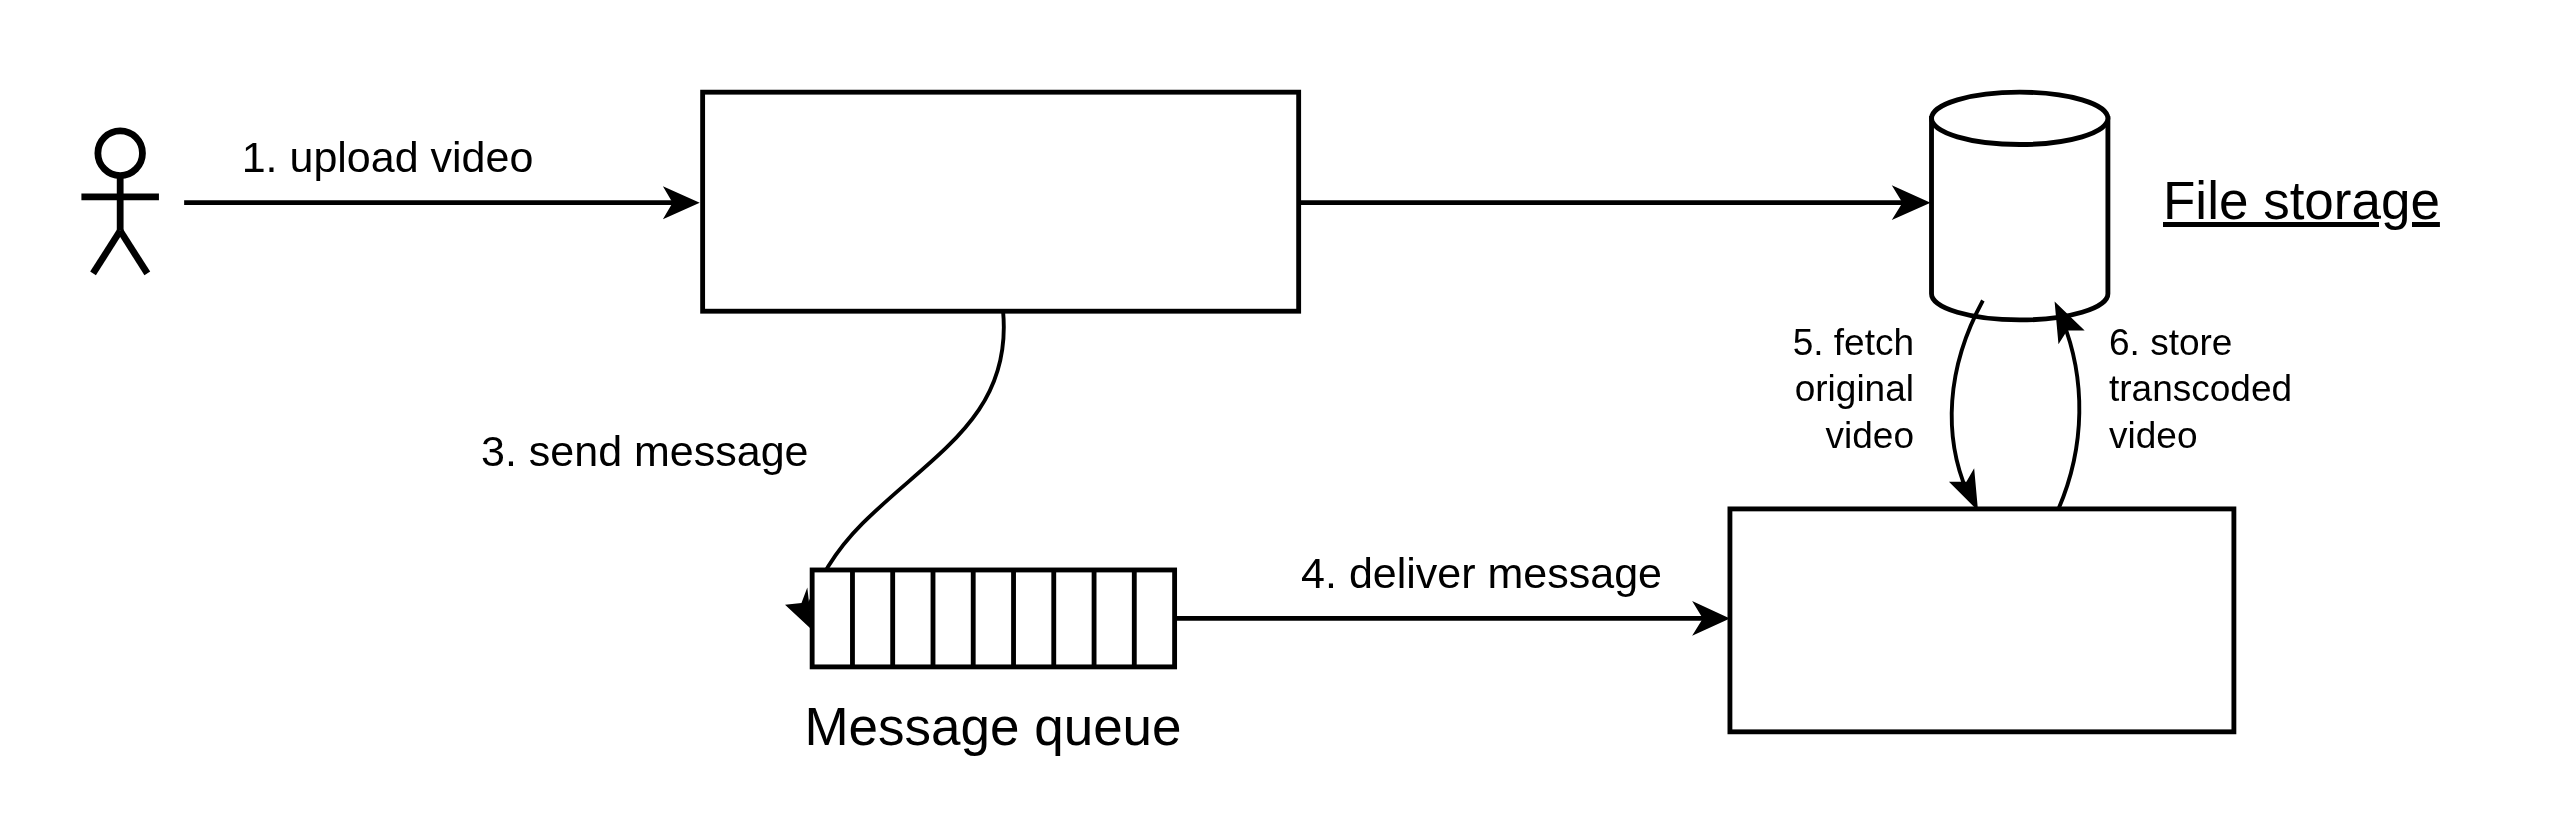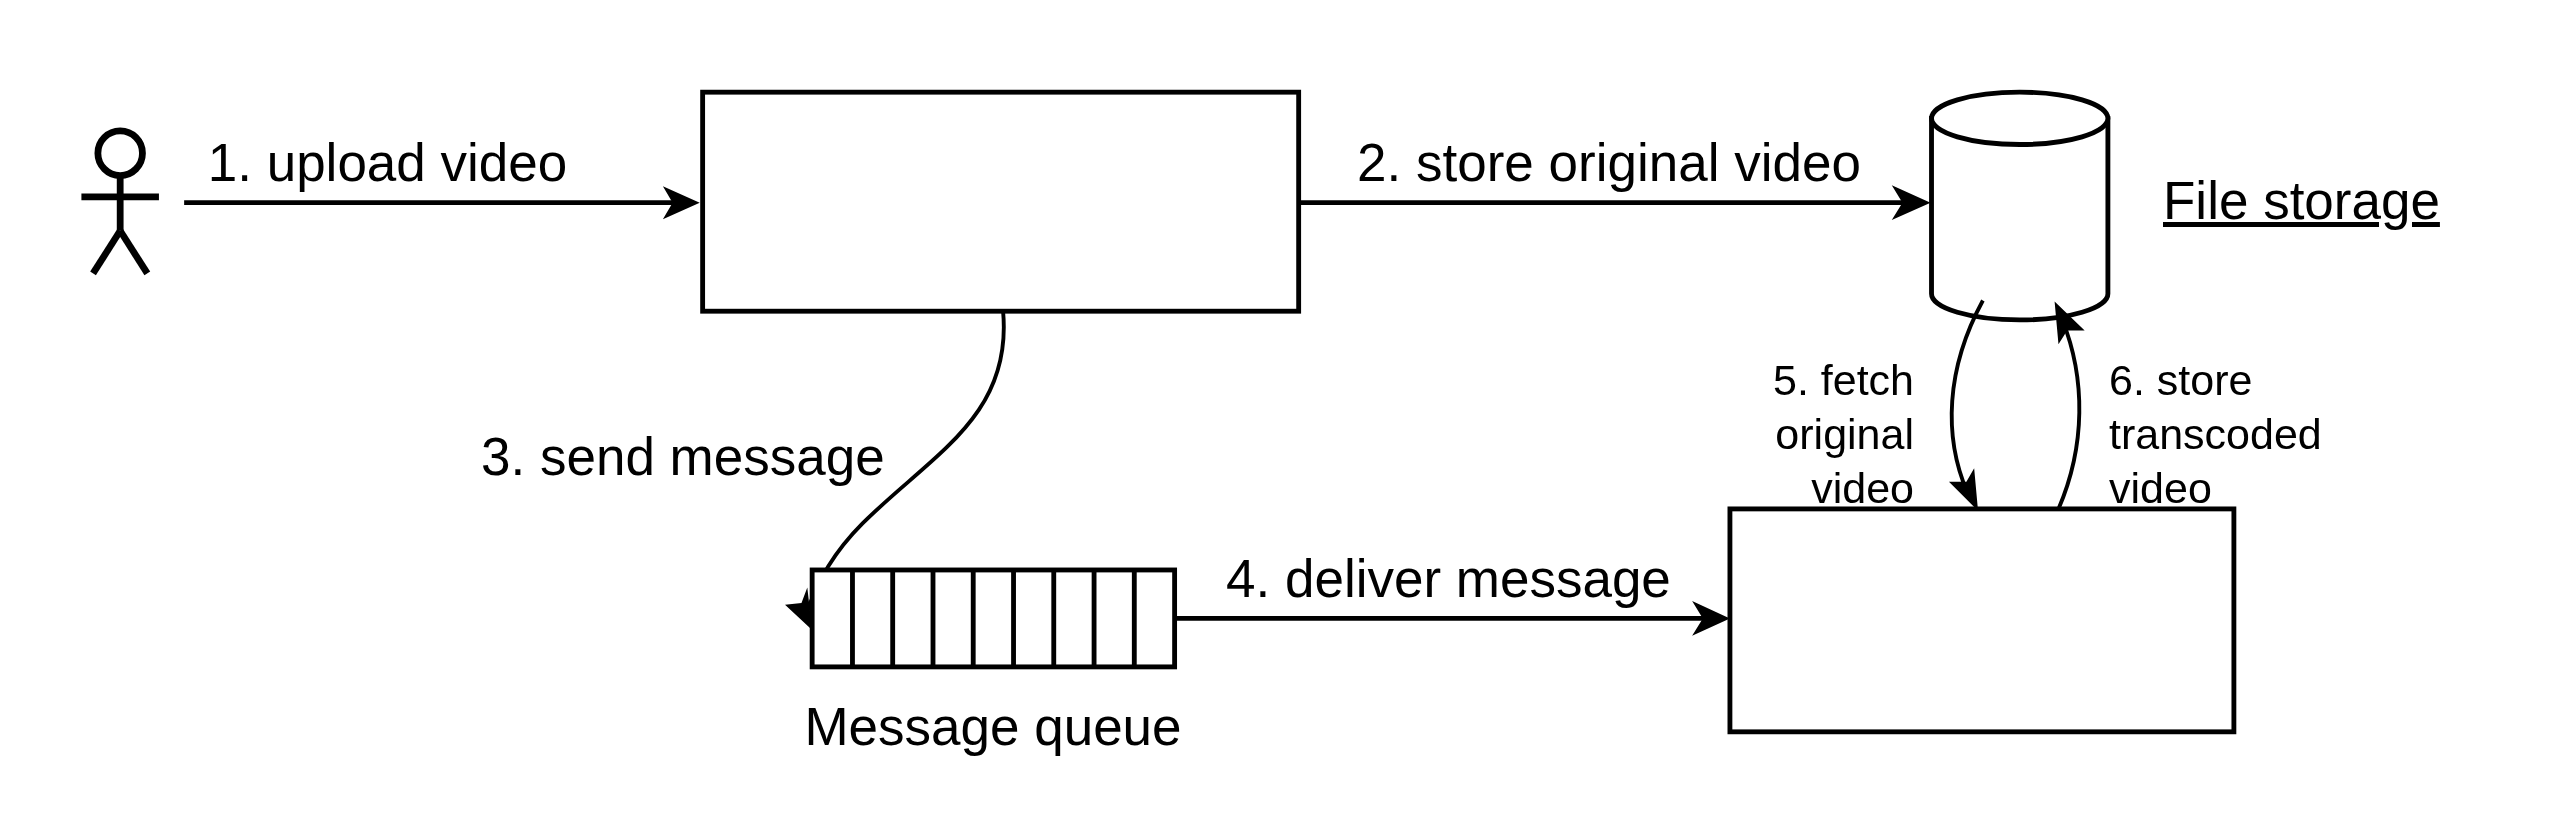--- a/index.html
+++ b/index.html
@@ -64,30 +64,29 @@
   }
   .lbl {
     position: absolute;
     color: #000000;
     font-family: "Liberation Sans", "DejaVu Sans", sans-serif;
     white-space: pre;
     line-height: 1.18;
     user-select: none;
   }
   .lbl-edge {
-    font-size: 53px;
+    font-size: 43px;
   }
   .lbl-node {
     font-size: 53px;
   }
   .lbl-multiline {
-    font-size: 43px;
+    font-size: 37px;
     line-height: 1.25;
     white-space: pre-line;
-    margin-top: 34px;
   }
   .align-right { text-align: right; }
   .align-left  { text-align: left; }
   .align-center{ text-align: center; }
 </style>
 </head>
 <body>
 
 <div id="diagram-root">
 
@@ -150,21 +149,20 @@
     <g>
       <path class="connector-thin" d="M2124,525 C2152,460 2152,390 2128,330"></path>
       <polygon class="arrow-head" points="2120,311 2124,355 2133,341 2151,341"></polygon>
     </g>
 
   </svg>
 
   <div class="lbl lbl-edge align-center" style="left:184px; top:132px; width:407px;">1. upload video</div>
 
 
-  <div class="lbl lbl-edge align-center" style="left:1357px; top:132px; width:504px;">2. store original video</div>
 
   <div class="lbl lbl-node align-left" style="left:2163px; top:170px; width:407px;text-decoration:underline;">File storage</div>
 
   <div class="lbl lbl-edge align-left" style="left:481px; top:426px; width:465px;">3. send message</div>
 
   <div class="lbl lbl-node align-center" style="left:775px; top:696px; width:436px;">Message queue</div>
 
   <div class="lbl lbl-edge align-center" style="left:1226px; top:548px; width:436px;text-align:right;">4. deliver message</div>
 
 

